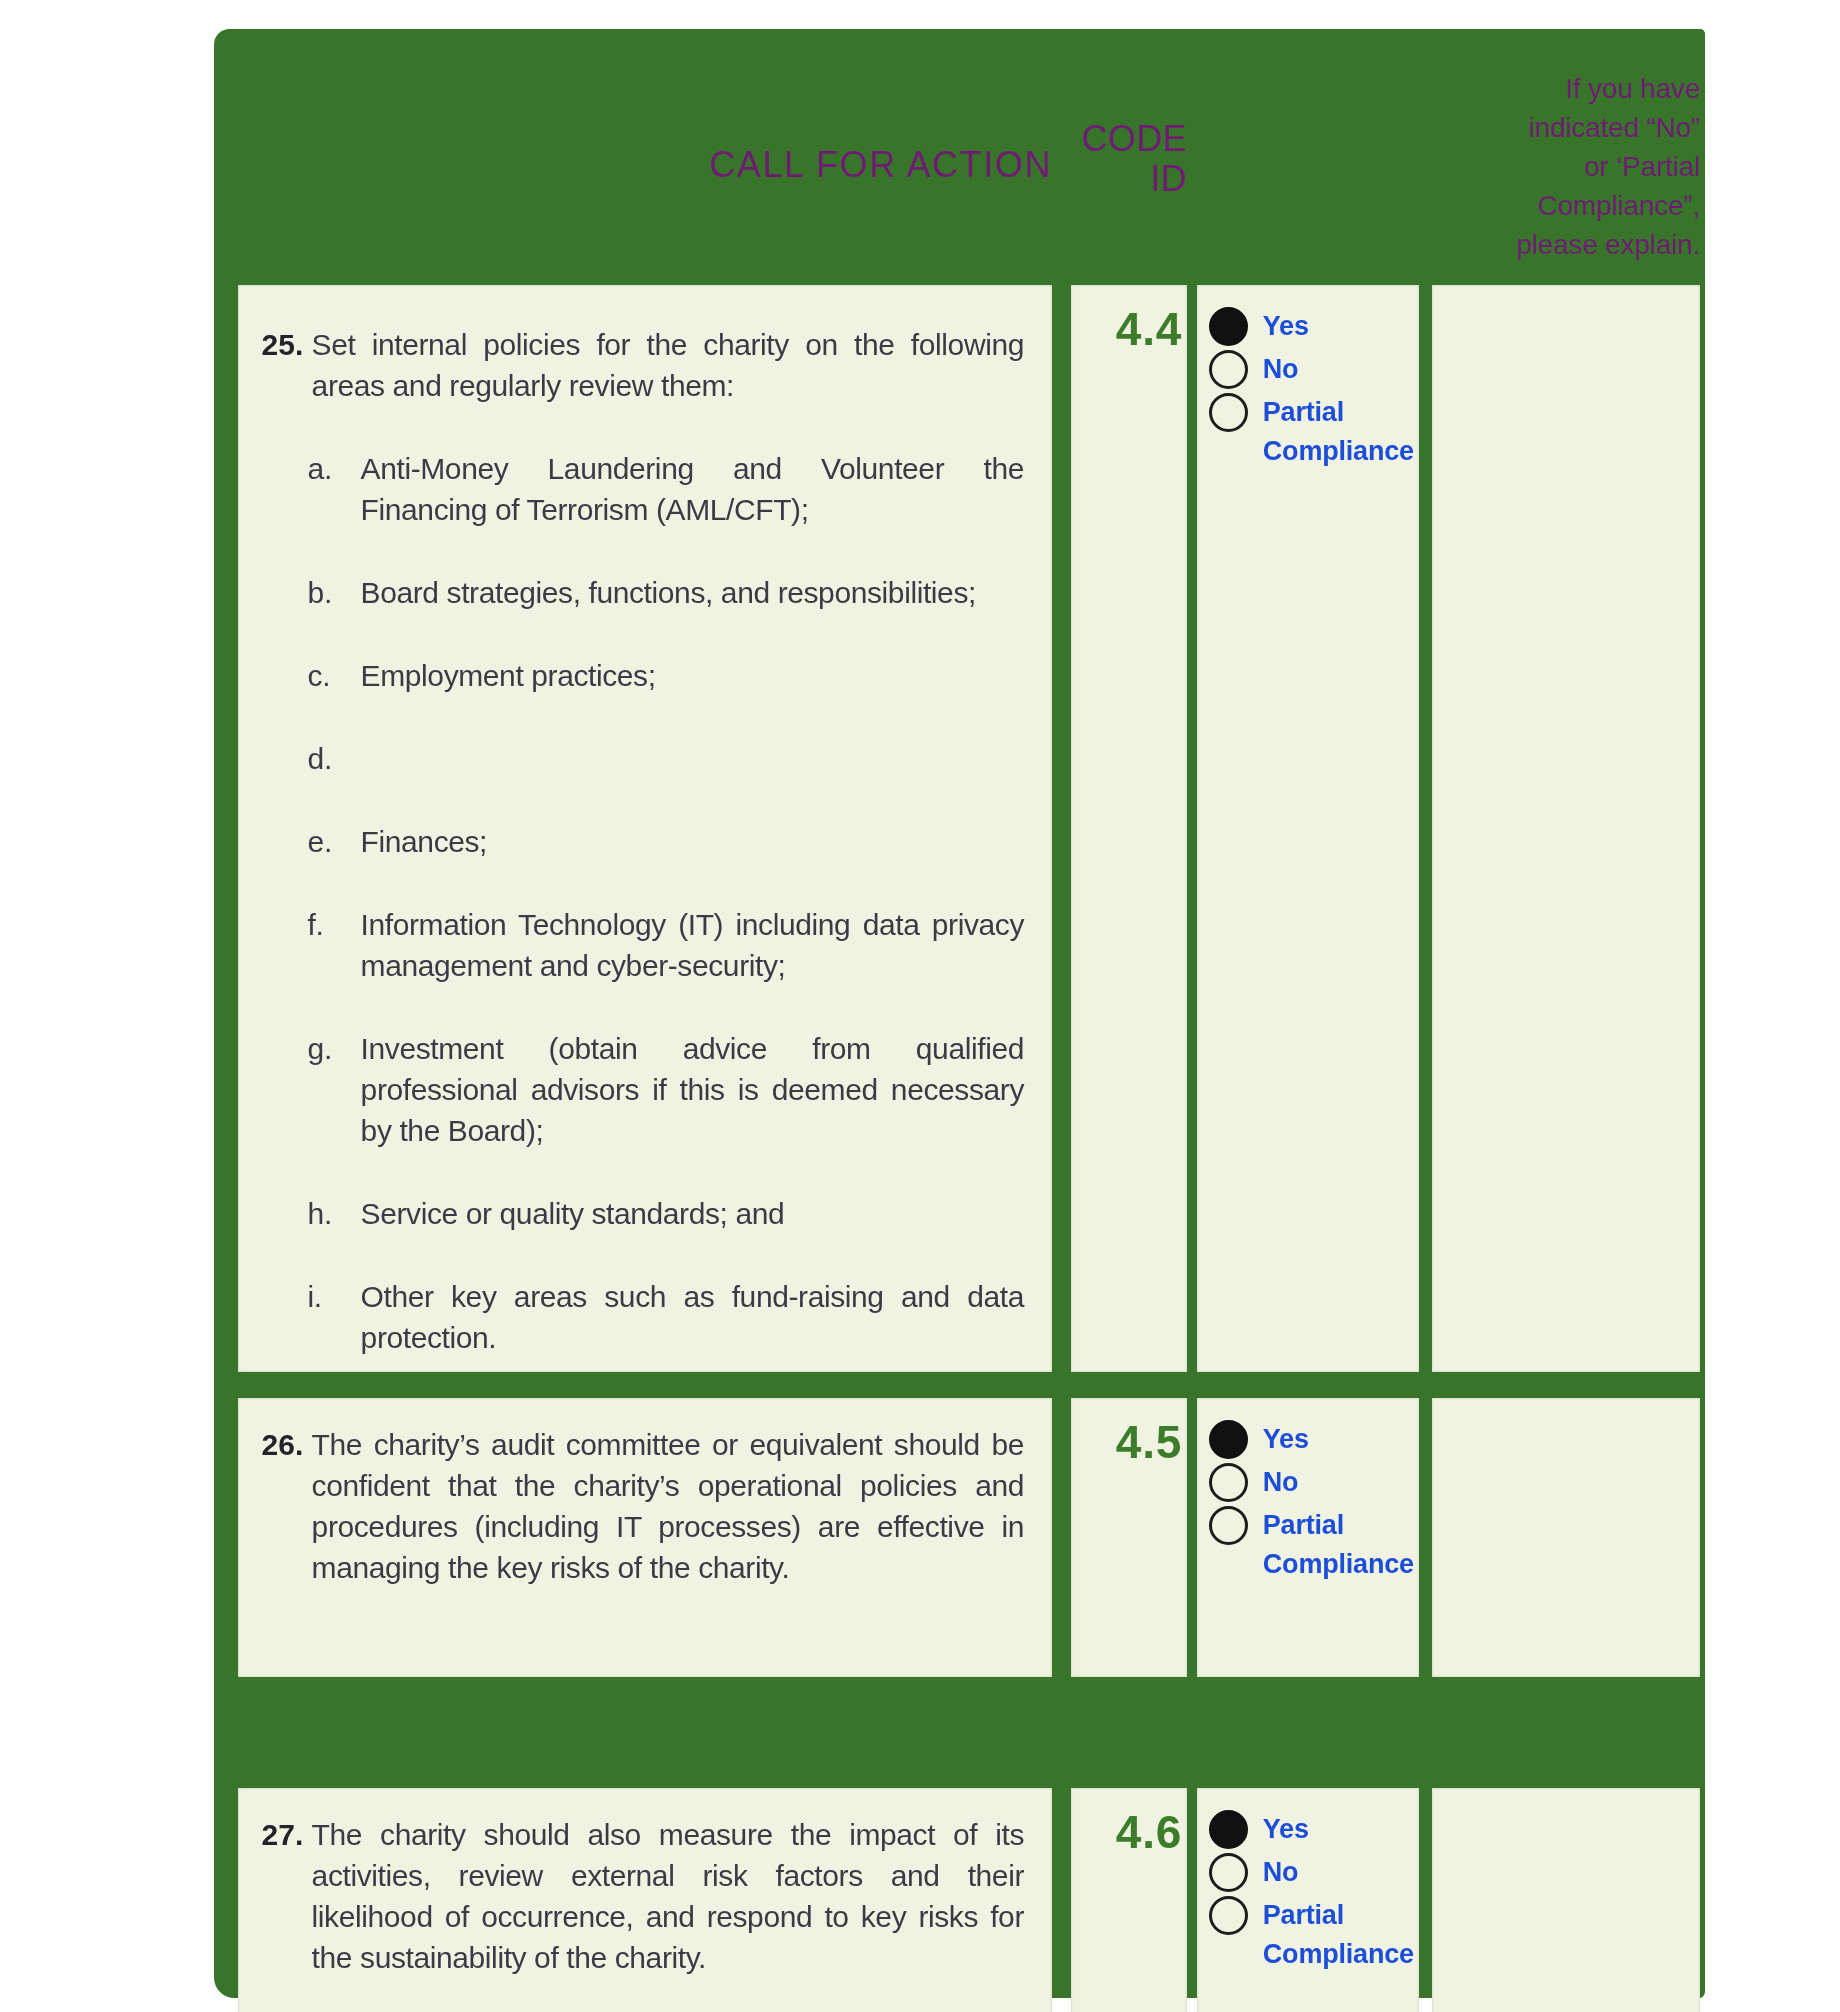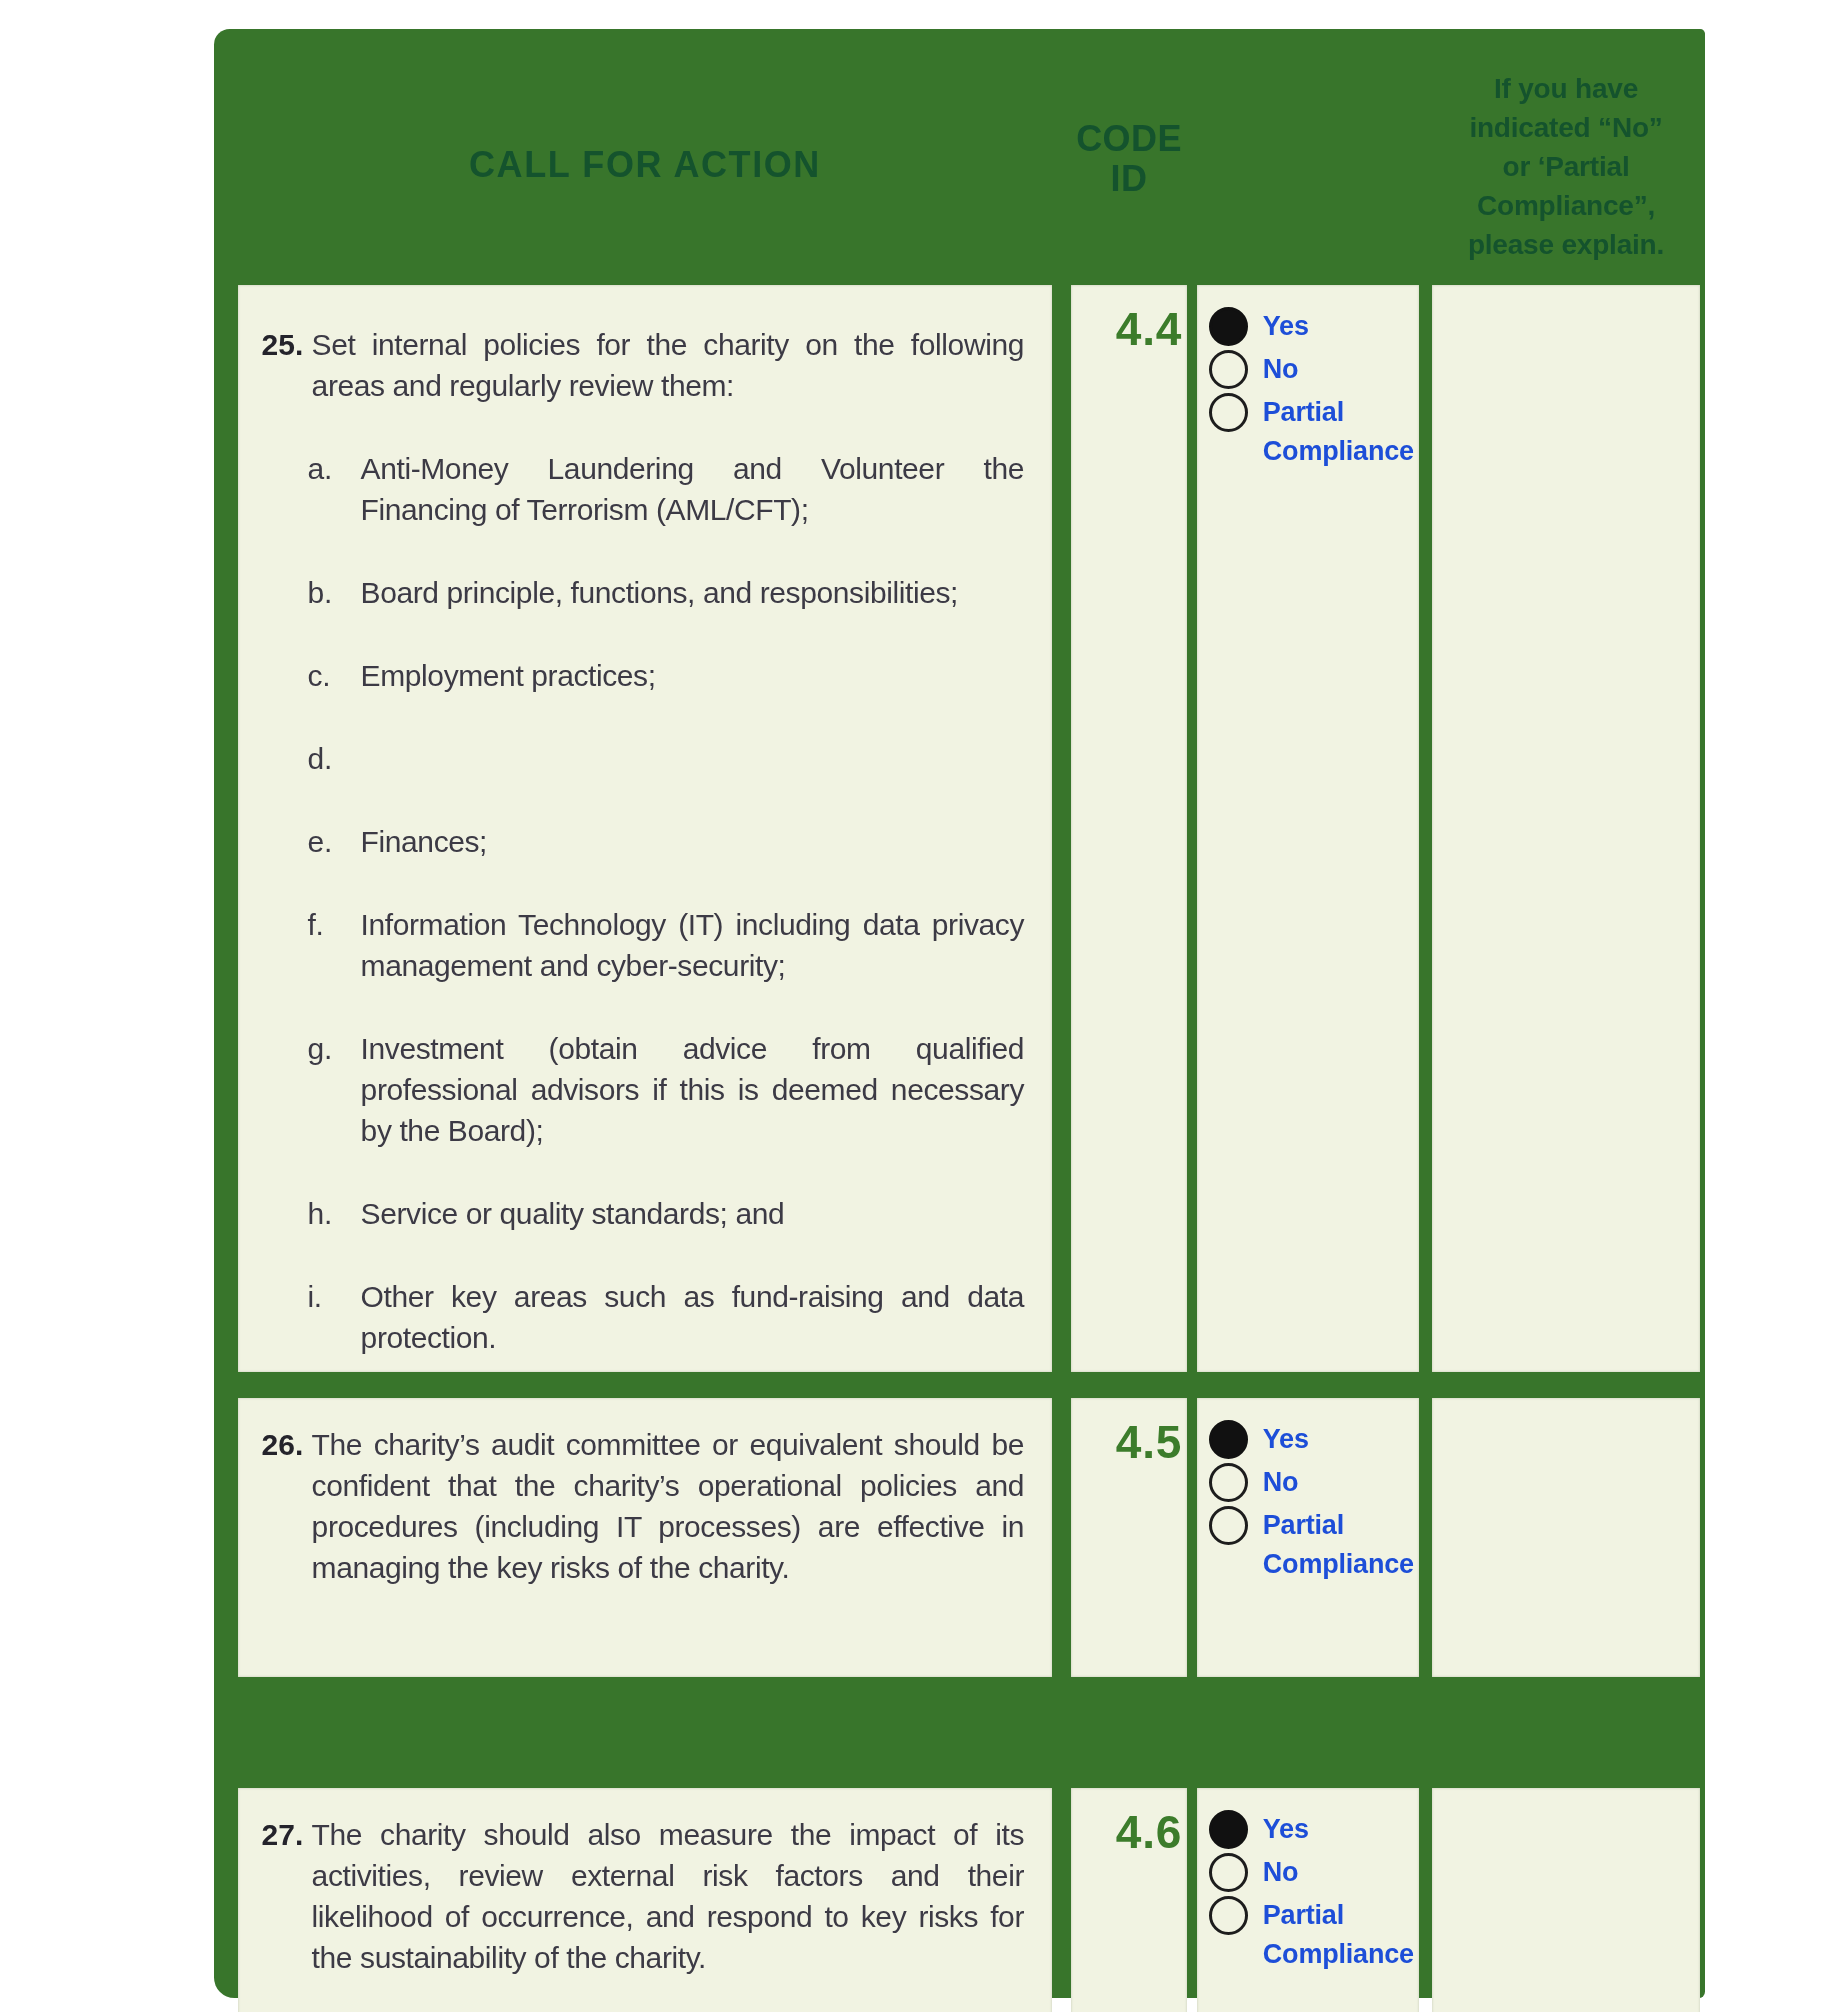--- a/index.html
+++ b/index.html
@@ -13,23 +13,23 @@
   .panel{
     position:absolute;
     left:214px;top:29px;
     width:1491px;height:1969px;
     background:#38752b;
     border-radius:15.7px 4.7px 6.3px 20.4px;
   }
   
   .hdr{
     position:absolute;
-    color:#14532d;
-    font-weight:bold;
-    text-align:center;
+    color:#701a75;
+    font-weight:normal;
+    text-align:right;
     white-space:pre-line;
   }
   .hdr-action{
     left:238px;top:143px;width:814px;
     font-size:36px;letter-spacing:1.6px;line-height:44px;
   }
   .hdr-code{
     left:1071px;top:119px;width:116px;
     font-size:36px;line-height:40px;letter-spacing:0.4px;
   }
@@ -124,21 +124,21 @@
   <div class="cell col-q row-0 q-cell">
     <div class="q-para">
       <span class="q-num">25.</span><span>Set internal policies for the charity on the following areas and regularly review them:</span>
     </div>
     <div class="sub">
         <span class="sub-letter">a.</span>
         <span class="sub-text">Anti-Money Laundering and Volunteer the Financing of Terrorism (AML/CFT);</span>
       </div>
     <div class="sub">
         <span class="sub-letter">b.</span>
-        <span class="sub-text">Board principle, functions, and responsibilities;</span>
+        <span class="sub-text">Board strategies, functions, and responsibilities;</span>
       </div>
     <div class="sub">
         <span class="sub-letter">c.</span>
         <span class="sub-text">Employment practices;</span>
       </div>
     <div class="sub">
         <span class="sub-letter">d.</span>
       </div>
     <div class="sub">
         <span class="sub-letter">e.</span>

